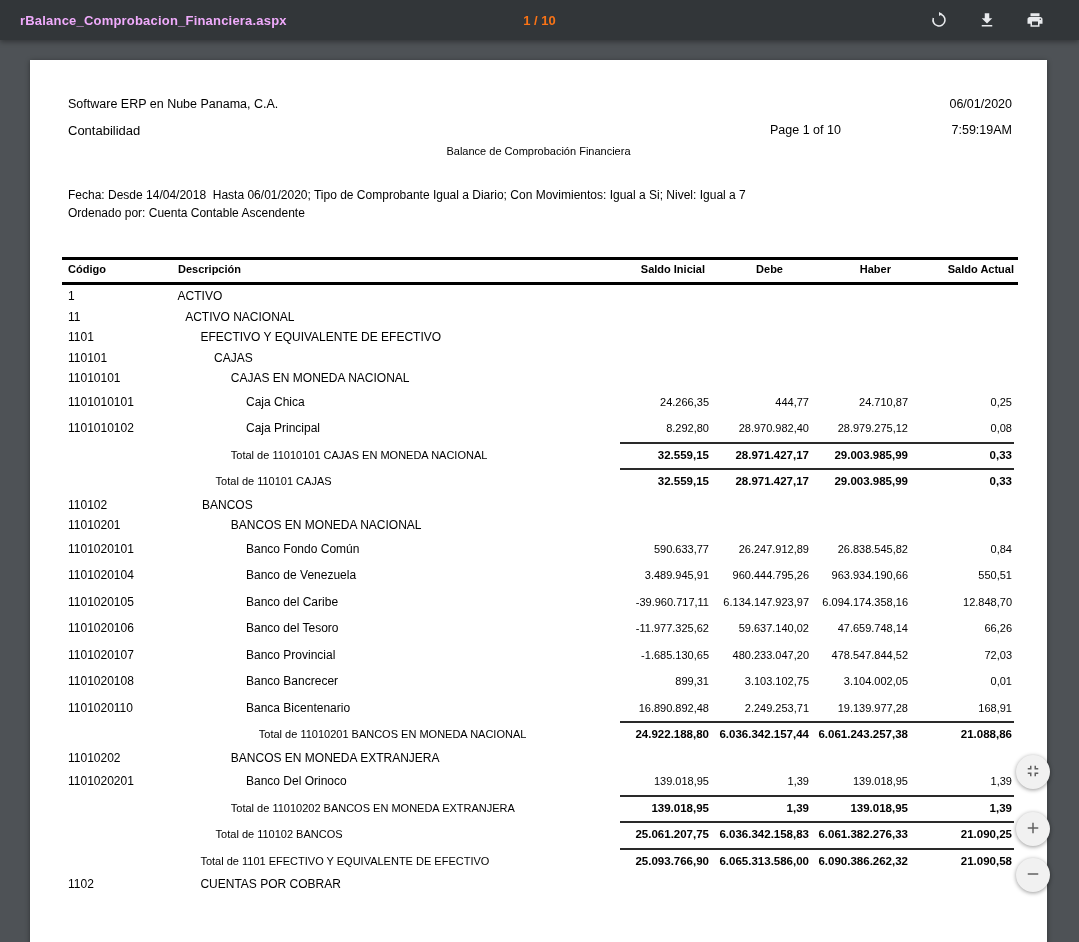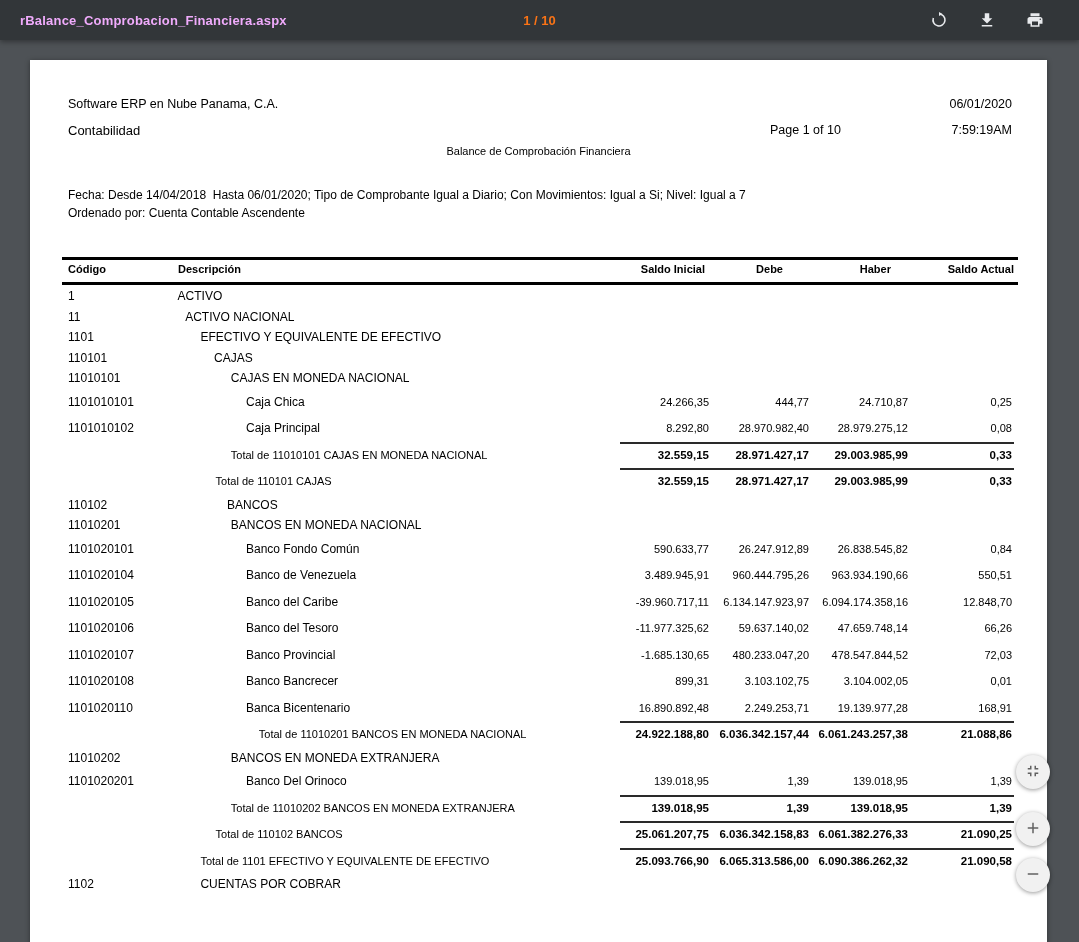--- a/index.html
+++ b/index.html
@@ -215,21 +215,21 @@
         <div class="trow total">
     <span class="c-code"></span>
     <span class="c-desc" style="left: 185.6px;">Total de 110101 CAJAS</span>
     <span class="c-num c-si">32.559,15</span>
     <span class="c-num c-debe">28.971.427,17</span>
     <span class="c-num c-haber">29.003.985,99</span>
     <span class="c-num c-sa">0,33</span>
   </div>
         <div class="trow group">
     <span class="c-code">110102</span>
-    <span class="c-desc" style="left: 197px;">BANCOS</span>
+    <span class="c-desc" style="left: 172px;">BANCOS</span>
     <span class="c-num c-si"></span>
     <span class="c-num c-debe"></span>
     <span class="c-num c-haber"></span>
     <span class="c-num c-sa"></span>
   </div>
         <div class="trow group">
     <span class="c-code">11010201</span>
     <span class="c-desc" style="left: 200.8px;">BANCOS EN MONEDA NACIONAL</span>
     <span class="c-num c-si"></span>
     <span class="c-num c-debe"></span>

